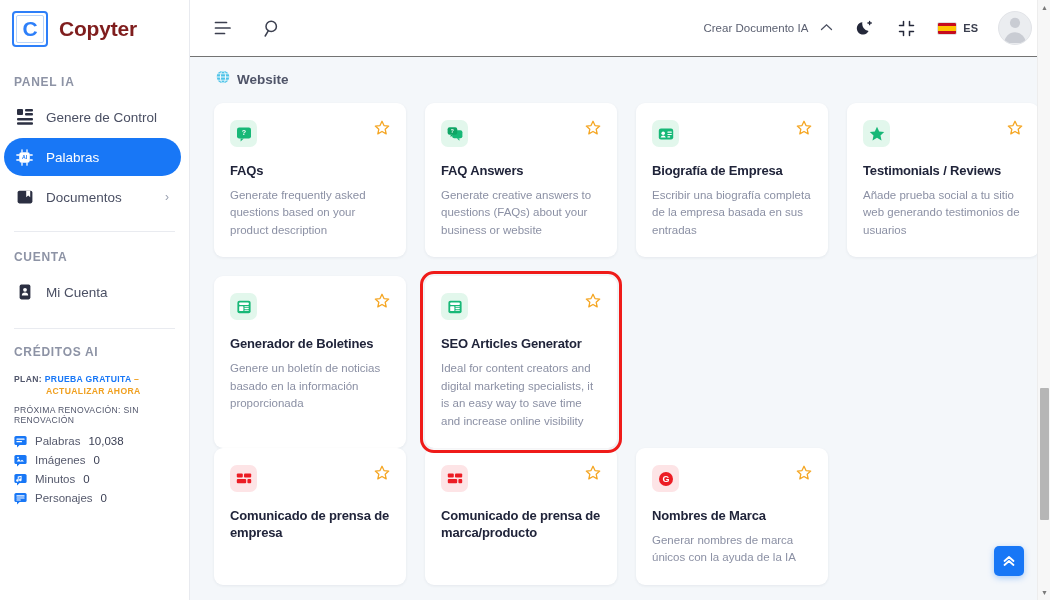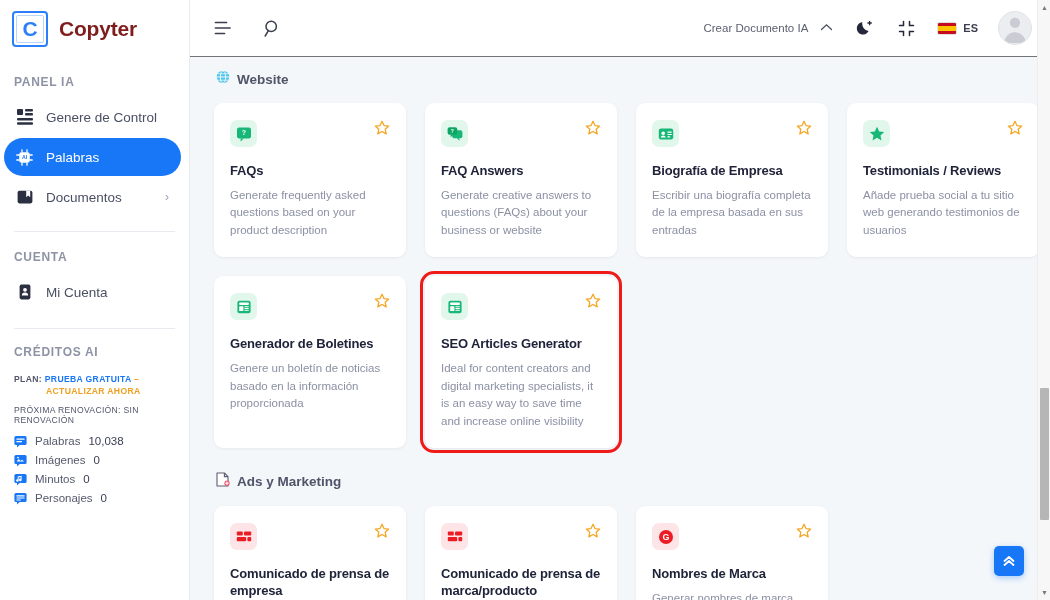--- a/index.html
+++ b/index.html
@@ -508,31 +508,20 @@
               <svg width="16" height="16" viewBox="0 0 16 16">
                   <path d="M8 1.3 l2 4.3 l4.7 0.5 l-3.5 3.2 l1 4.6 l-4.2 -2.4 l-4.2 2.4 l1 -4.6 l-3.5 -3.2 l4.7 -0.5 z" fill="none" stroke="#f5a623" stroke-width="1.3" stroke-linejoin="round"></path>
                 </svg>
             </span>
           </div>
           <div class="card-title">SEO Articles Generator</div>
           <div class="card-desc">Ideal for content creators and digital marketing specialists, it is an easy way to save time and increase online visibility</div>
         </div>
       </div>
 
-      <div class="section-head" style="margin-top:24px;">
-        <span>
-          <svg width="14" height="15" viewBox="0 0 14 15">
-              <path d="M1 1 h7.4 l3.6 3.6 V14 H1 Z" fill="#ffffff" stroke="#5a5f73" stroke-width="1.1" stroke-linejoin="round"></path>
-              <path d="M8.4 1 v3.6 h3.6" fill="none" stroke="#5a5f73" stroke-width="1.1"></path>
-              <circle cx="11" cy="11.2" r="2.6" fill="#e8556d"></circle>
-              <path d="M11 9.8 v2.8 M9.6 11.2 h2.8" stroke="#ffffff" stroke-width="1" stroke-linecap="round"></path>
-            </svg>
-        </span>
-        <span class="section-title">Ads y Marketing</span>
-      </div>
 
       <div class="card-grid">
 
         <div class="card" style="min-height:130px;">
           <div class="card-top">
             <span class="card-ico red">
               <svg width="16" height="16" viewBox="0 0 16 16">
                   <rect x="0.8" y="2.4" width="6" height="4.2" rx="1" fill="#ec1c24"></rect>
                   <rect x="8" y="2.4" width="7.2" height="4.2" rx="1" fill="#ec1c24"></rect>
                   <rect x="0.8" y="8" width="9.4" height="4.2" rx="1" fill="#ec1c24"></rect>

